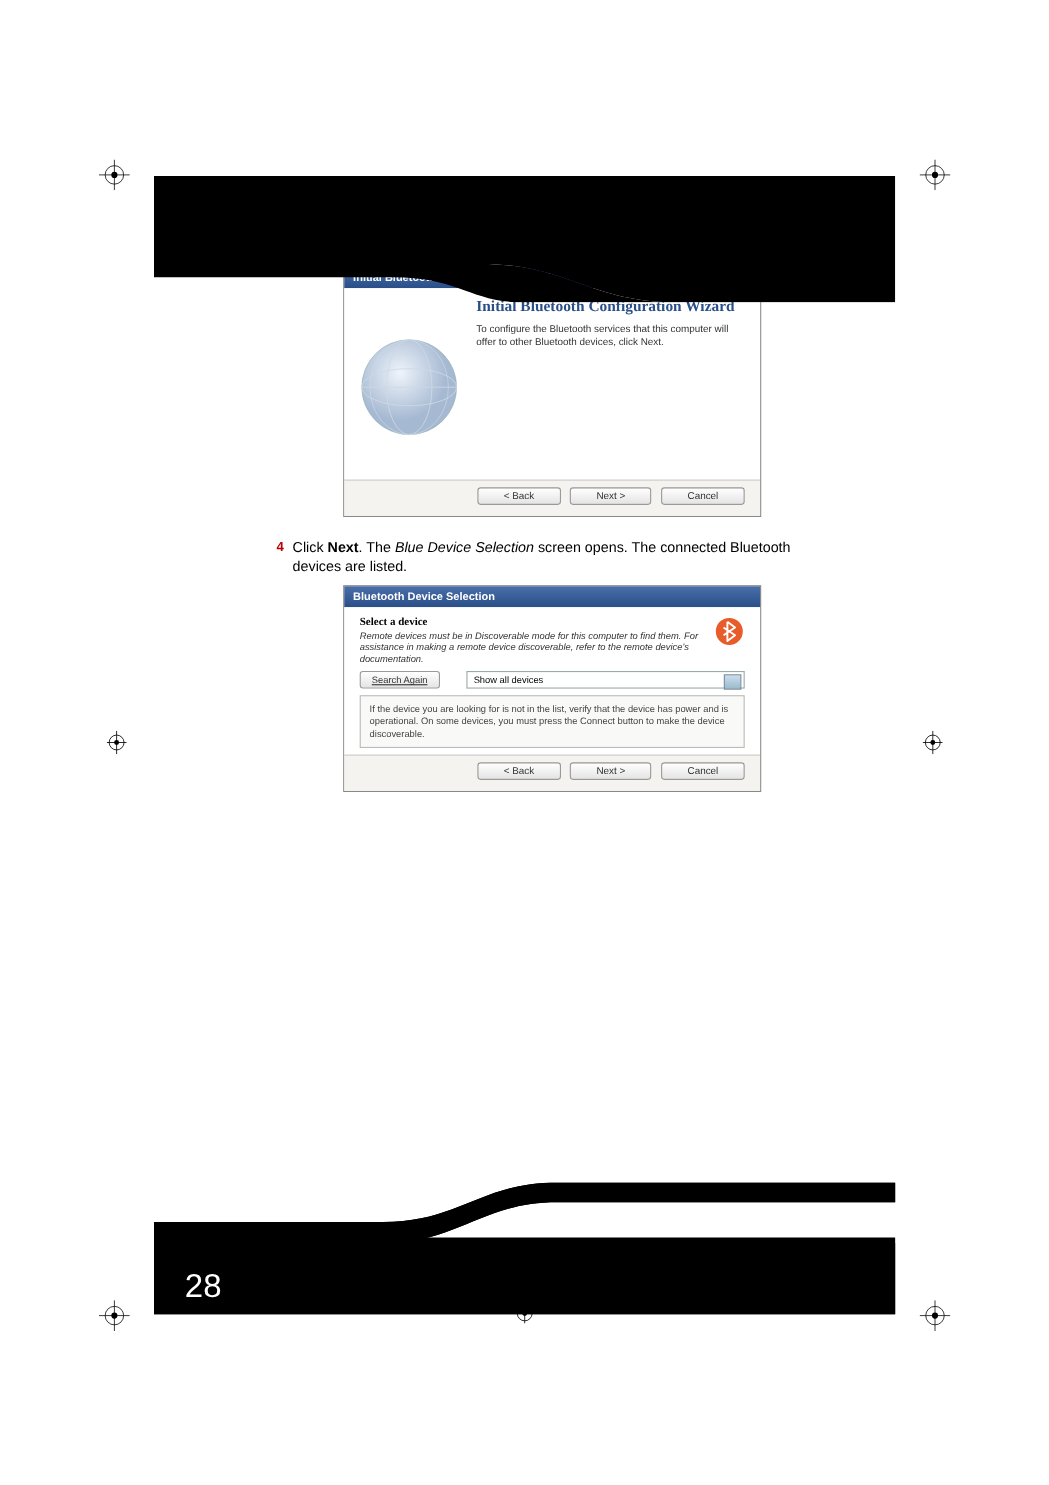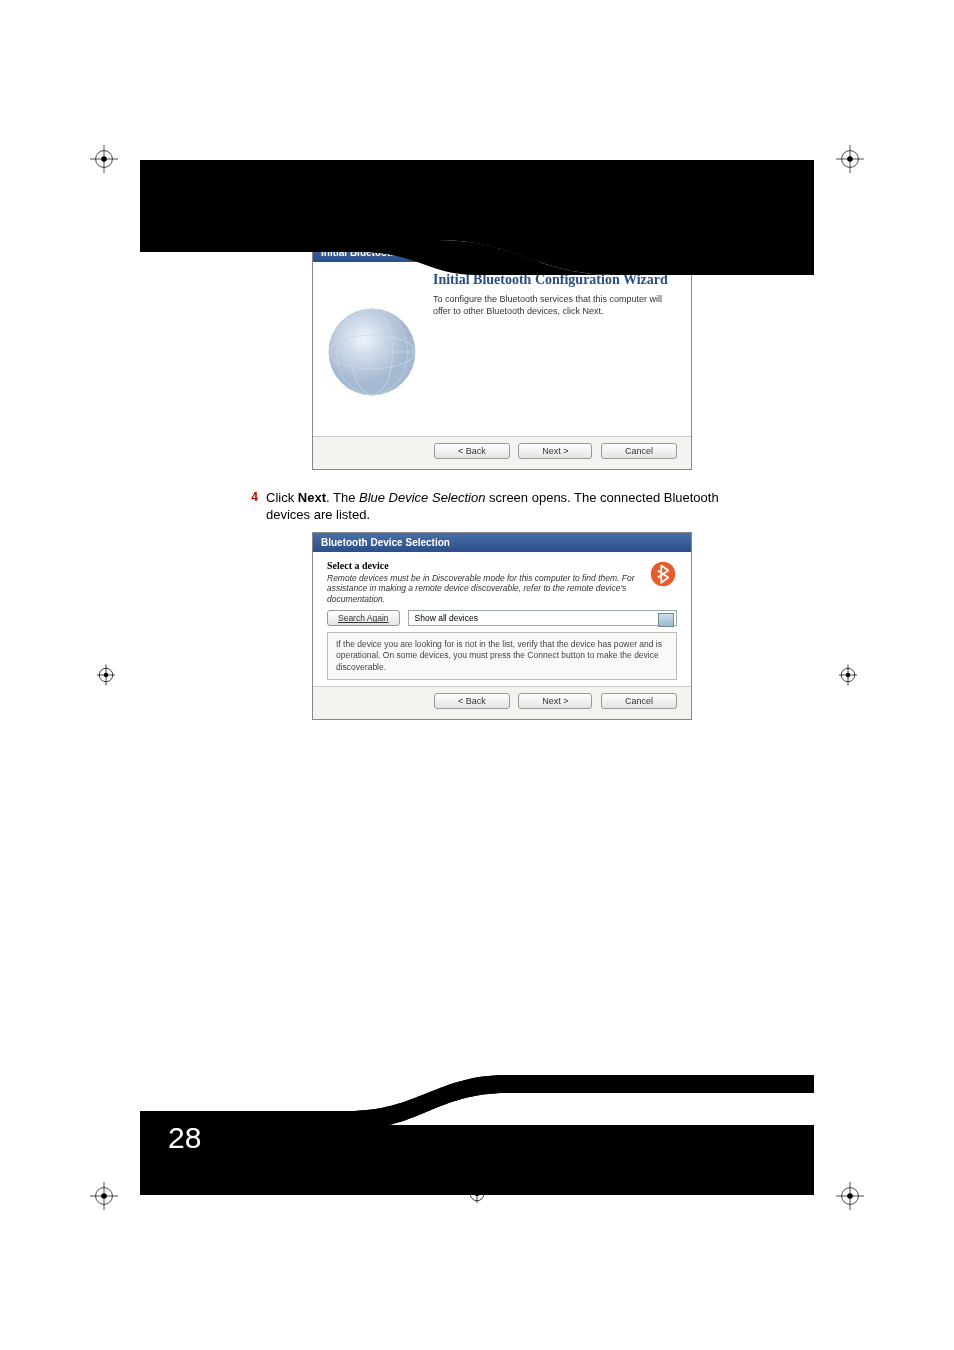--- a/index.html
+++ b/index.html
@@ -49,30 +49,30 @@
   .dlg-select-row { display: flex; }
   .dlg-select-txt { flex: 1; }
   .dlg-h2 { font-weight: bold; font-size: 10px; font-family: Georgia, serif; }
   .dlg-desc2 { font-size: 8.5px; color: #333; line-height: 1.25; margin-top: 2px; font-style: italic; }
   .bt-icon { width: 28px; height: 28px; }
   .device-area { height: 70px; padding: 6px 4px; display: flex; gap: 26px; align-items: flex-start; }
   .device-item { text-align: center; width: 54px; }
   .device-icon { width: 22px; height: 30px; margin: 0 auto 2px; }
   .device-label { font-size: 8px; background: #2a62c8; color: #fff; padding: 1px 2px; display: inline-block; }
   .device-label-plain { font-size: 8px; color: #333; }
-  .search-row { display: flex; align-items: center; gap: 8px; margin: 6px 0; }
+  .search-row { display: flex; align-items: center; gap: 24px; margin: 6px 0; }
   .small-btn { border: 1px solid #999; background: linear-gradient(#fff, #e4e4e4); border-radius: 3px; font-size: 8.5px; padding: 2px 10px; text-decoration: underline; color: #333; }
   .dropdown { flex: 1; border: 1px solid #9aa; background: #fff; font-size: 8.5px; padding: 2px 6px; position: relative; }
   .dropdown::after { content: ""; position: absolute; right: 2px; top: 2px; width: 14px; height: 12px; background: linear-gradient(#cde, #9bc); border: 1px solid #789; }
   .note-box { border: 1px solid #bbb; background: #f9f9f7; padding: 6px 8px; font-size: 8.5px; color: #444; line-height: 1.3; margin-top: 4px; }
 
   
   .footer { position: absolute; bottom: 0; left: 0; right: 0; height: 120px; }
   .footer svg { width: 100%; height: 100%; }
-  .page-num { position: absolute; bottom: 40px; left: 28px; color: #fff; font-size: 30px; font-weight: 300; }
+  .page-num { position: absolute; bottom: 8px; left: 28px; color: #fff; font-size: 30px; font-weight: 300; }
 </style>
 </head>
 <body>
 
 <div class="crop-corner crop-tl">
   <svg viewBox="0 0 40 40">
       <circle cx="20" cy="20" r="12" fill="none" stroke="#000" stroke-width="1"></circle>
       <circle cx="20" cy="20" r="4" fill="#000"></circle>
       <line x1="20" y1="0" x2="20" y2="40" stroke="#000"></line>
       <line x1="0" y1="20" x2="40" y2="20" stroke="#000"></line>

